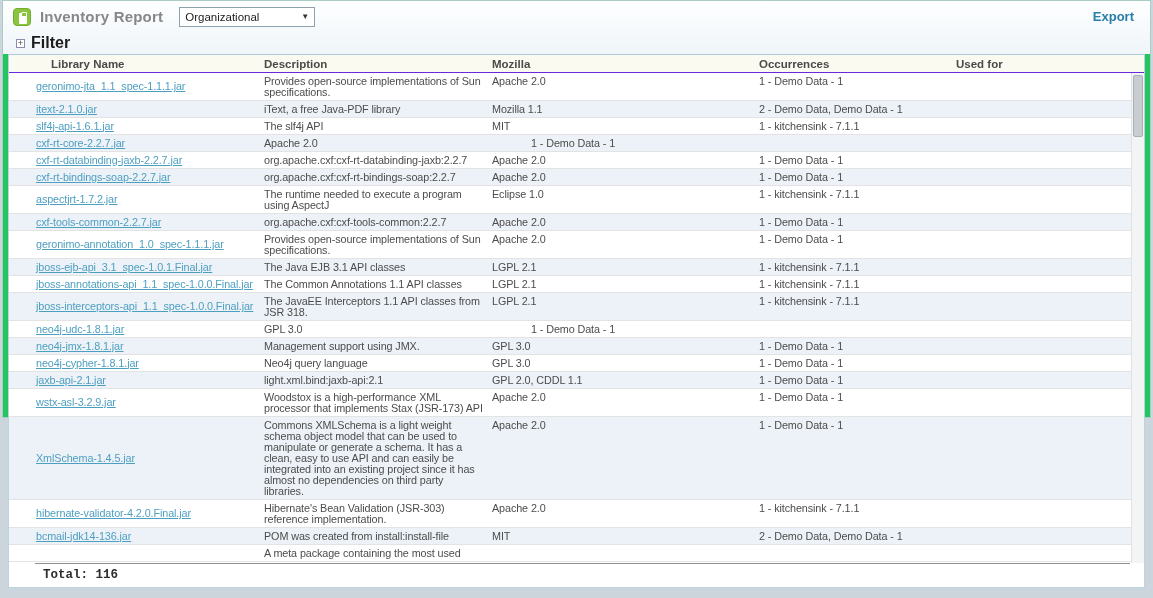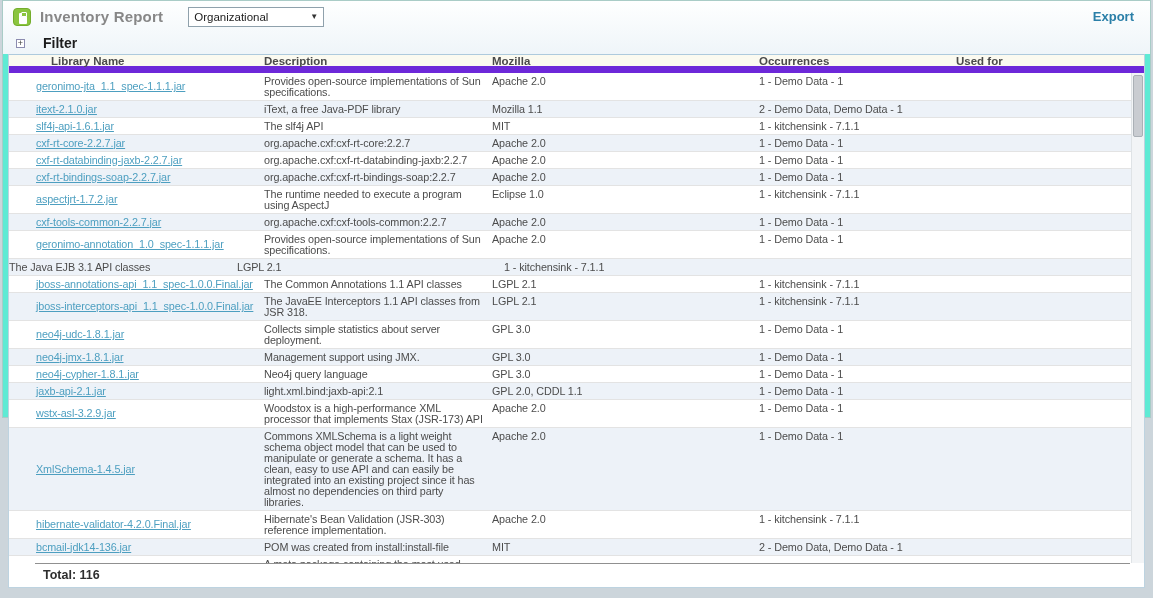--- a/index.html
+++ b/index.html
@@ -1,47 +1,47 @@
 <!DOCTYPE html>
 <html><head>
 <meta charset="utf-8">
 <style>
   * { margin:0; padding:0; box-sizing:border-box; }
   html,body { width:1153px; height:598px; overflow:hidden; }
   body { background:#ccd5db; font-family:"Liberation Sans", sans-serif; }
 
   .panel { position:absolute; top:0; left:2px; width:1149px; height:418px;
-           border:1px solid #a9ccc7; background:#5eead4; }
+           border:1px solid #a9ccc7; background:#22c55e; }
 
   
   .panel-top { background:linear-gradient(#feffff,#eff5f9); }
   .header-band { height:31px; display:flex; align-items:center; padding:0 16px 0 10px; }
   .clipboard-icon { width:18px; height:18px; background:#8bc53f; border:1px solid #74ad2c;
                     border-radius:4px; position:relative; flex:0 0 auto; }
   .clipboard-icon::before { content:""; position:absolute; left:5px; top:4px; width:8px; height:11px;
                     background:#ffffff; border-radius:1px; }
   .clipboard-icon::after { content:""; position:absolute; left:7px; top:3px; width:4px; height:3px;
                     background:#8bc53f; border:1px solid #ffffff; border-radius:1px; }
   .page-title { margin-left:9px; font-size:15px; font-weight:bold; color:#878787; letter-spacing:.2px; }
-  .select-box { margin-left:25px; width:136px; height:20px; background:#ffffff;
+  .select-box { margin-left:16px; width:136px; height:20px; background:#ffffff;
                 border:1px solid #8fa1ac; display:flex; align-items:center;
                 font-size:11.5px; color:#222; padding-left:5px; cursor:default; }
   .select-box .arrow { margin-left:auto; margin-right:5px; font-size:8px; color:#333; }
   .export-link { margin-left:auto; font-size:13px; font-weight:bold; color:#2a7fa8;
                  text-decoration:none; }
   .filter-bar { height:22px; display:flex; align-items:center; padding-left:13px; }
   .expand-icon { width:9px; height:9px; border:1px solid #8c8cb0; background:#fff;
                  font-size:9px; line-height:7px; text-align:center; color:#444;
                  display:inline-block; }
-  .filter-label { margin-left:18px; font-size:14px; font-weight:bold; color:#1c1c1c; }
+  .filter-label { margin-left:6px; font-size:16px; font-weight:bold; color:#1c1c1c; }
 
   
   .table-wrap { margin:0 5px; border:1px solid #bdd3e0; border-top-color:#aecadd; background:#fff; }
   .thead { display:flex; align-items:center; height:18px; background:#fbfaf0;
-           border-bottom:7px solid #6d28d9; font-size:11.5px; font-weight:bold; color:#4a4a4a; }
+           border-bottom:1px solid #6d28d9; font-size:11.5px; font-weight:bold; color:#4a4a4a; }
   .td, .th { padding-right:8px; }
   .c1 { width:255px; padding-left:27px; }
   .th.c1 { padding-left:42px; }
   .c2 { width:228px; }
   .c3 { width:222px; }
   .c4 { width:197px;margin-left:45px; }
   .c5 { flex:1; }
 
   .tbody { height:490px; overflow:hidden; position:relative; }
   .trow { display:flex; border-bottom:1px solid #e3e3e3; background:#ffffff; }
@@ -50,21 +50,21 @@
         color:#4c4c4c; letter-spacing:-0.1px; }
   .lib-link { color:#4d9fc0; text-decoration:underline; white-space:nowrap; }
   .tbody .c1 { display:flex; align-items:center; }
 
   .scrollbar { position:absolute; top:0; right:0; width:13px; height:100%;
                background:#f2f4f6; border-left:1px solid #dfe3e6; }
   .scroll-thumb { position:absolute; top:2px; left:1px; width:10px; height:62px;
                background:#c9ccd1; border:1px solid #aab0b6; border-radius:2px; }
 
   .tfoot-line { border-top:1px solid #909090; margin:0 14px 0 26px; }
-  .tfoot { height:23px; padding:4px 0 0 34px; font-size:12.5px; font-weight:bold; color:#2e2e2e; }
+  .tfoot { height:23px; padding:4px 0 0 34px; font-size:12.5px; font-weight:bold; color:#2e2e2e;font-family:Liberation Mono, monospace; }
 </style>
 </head>
 <body>
 
 <div class="panel">
 
   <div class="panel-top">
     <div class="header-band">
       <span class="clipboard-icon"></span>
       <span class="page-title">Inventory Report</span>
@@ -118,21 +118,20 @@
     <div class="td c2">The slf4j API</div>
     <div class="td c3">MIT</div>
     <div class="td c4">1 - kitchensink - 7.1.1</div>
     <div class="td c5"></div>
   </div>
 
   <div class="trow alt">
     <div class="td c1">
             <a href="#" class="lib-link">cxf-rt-core-2.2.7.jar</a>
           </div>
-    <div class="td c2">org.apache.cxf:cxf-rt-core:2.2.7</div>
     <div class="td c3">Apache 2.0</div>
     <div class="td c4">1 - Demo Data - 1</div>
     <div class="td c5"></div>
   </div>
 
   <div class="trow">
     <div class="td c1">
             <a href="#" class="lib-link">cxf-rt-databinding-jaxb-2.2.7.jar</a>
           </div>
     <div class="td c2">org.apache.cxf:cxf-rt-databinding-jaxb:2.2.7</div>
@@ -175,20 +174,23 @@
     <div class="td c1">
             <a href="#" class="lib-link">geronimo-annotation_1.0_spec-1.1.1.jar</a>
           </div>
     <div class="td c2">Provides open-source implementations of Sun specifications.</div>
     <div class="td c3">Apache 2.0</div>
     <div class="td c4">1 - Demo Data - 1</div>
     <div class="td c5"></div>
   </div>
 
   <div class="trow alt">
+    <div class="td c1">
+            <a href="#" class="lib-link">jboss-ejb-api_3.1_spec-1.0.1.Final.jar</a>
+          </div>
     <div class="td c2">The Java EJB 3.1 API classes</div>
     <div class="td c3">LGPL 2.1</div>
     <div class="td c4">1 - kitchensink - 7.1.1</div>
     <div class="td c5"></div>
   </div>
 
   <div class="trow">
     <div class="td c1">
             <a href="#" class="lib-link">jboss-annotations-api_1.1_spec-1.0.0.Final.jar</a>
           </div>
@@ -205,21 +207,20 @@
     <div class="td c2">The JavaEE Interceptors 1.1 API classes from JSR 318.</div>
     <div class="td c3">LGPL 2.1</div>
     <div class="td c4">1 - kitchensink - 7.1.1</div>
     <div class="td c5"></div>
   </div>
 
   <div class="trow">
     <div class="td c1">
             <a href="#" class="lib-link">neo4j-udc-1.8.1.jar</a>
           </div>
-    <div class="td c2">Collects simple statistics about server deployment.</div>
     <div class="td c3">GPL 3.0</div>
     <div class="td c4">1 - Demo Data - 1</div>
     <div class="td c5"></div>
   </div>
 
   <div class="trow alt">
     <div class="td c1">
             <a href="#" class="lib-link">neo4j-jmx-1.8.1.jar</a>
           </div>
     <div class="td c2">Management support using JMX.</div>

